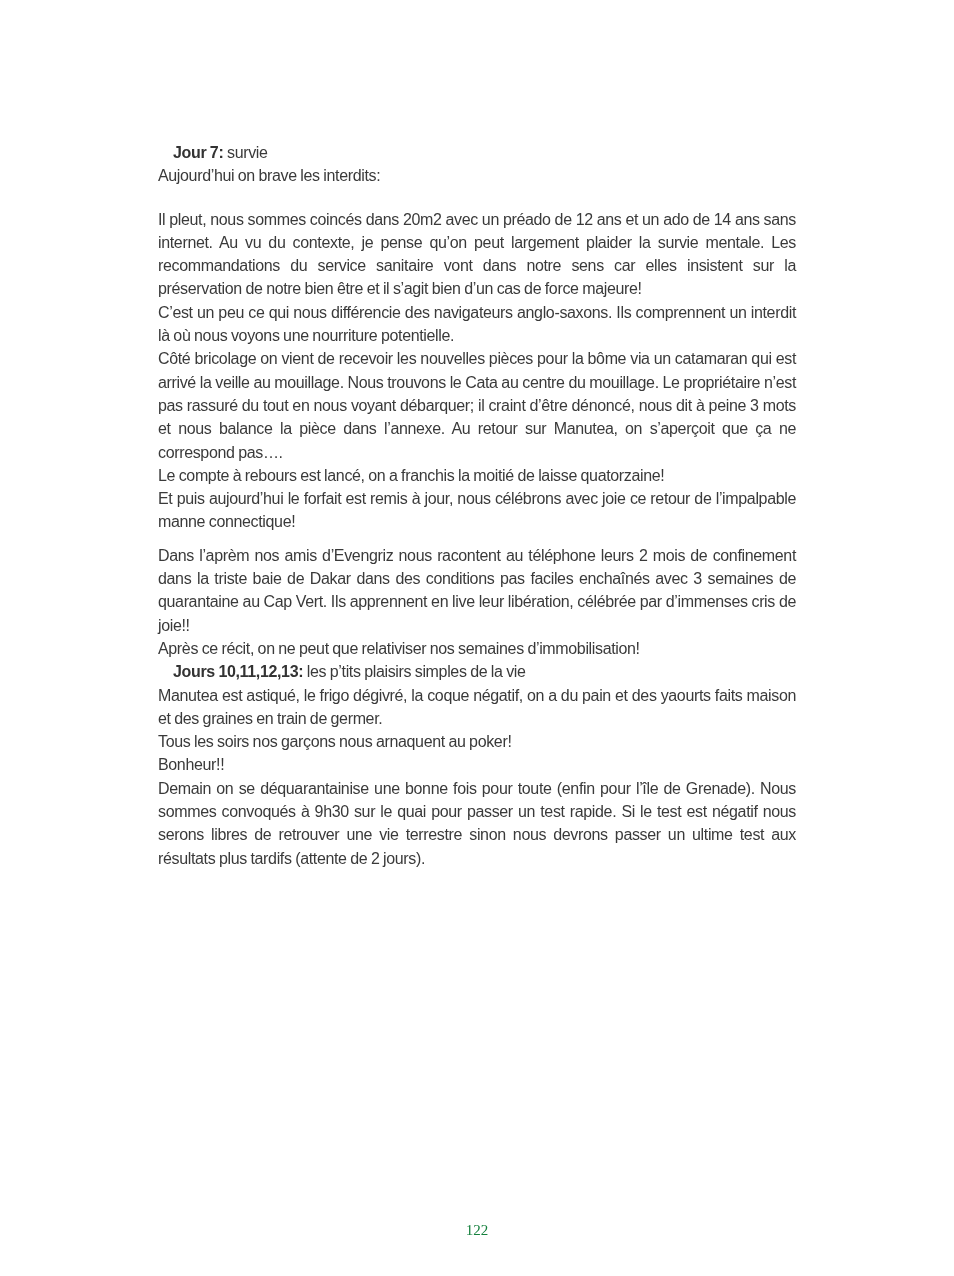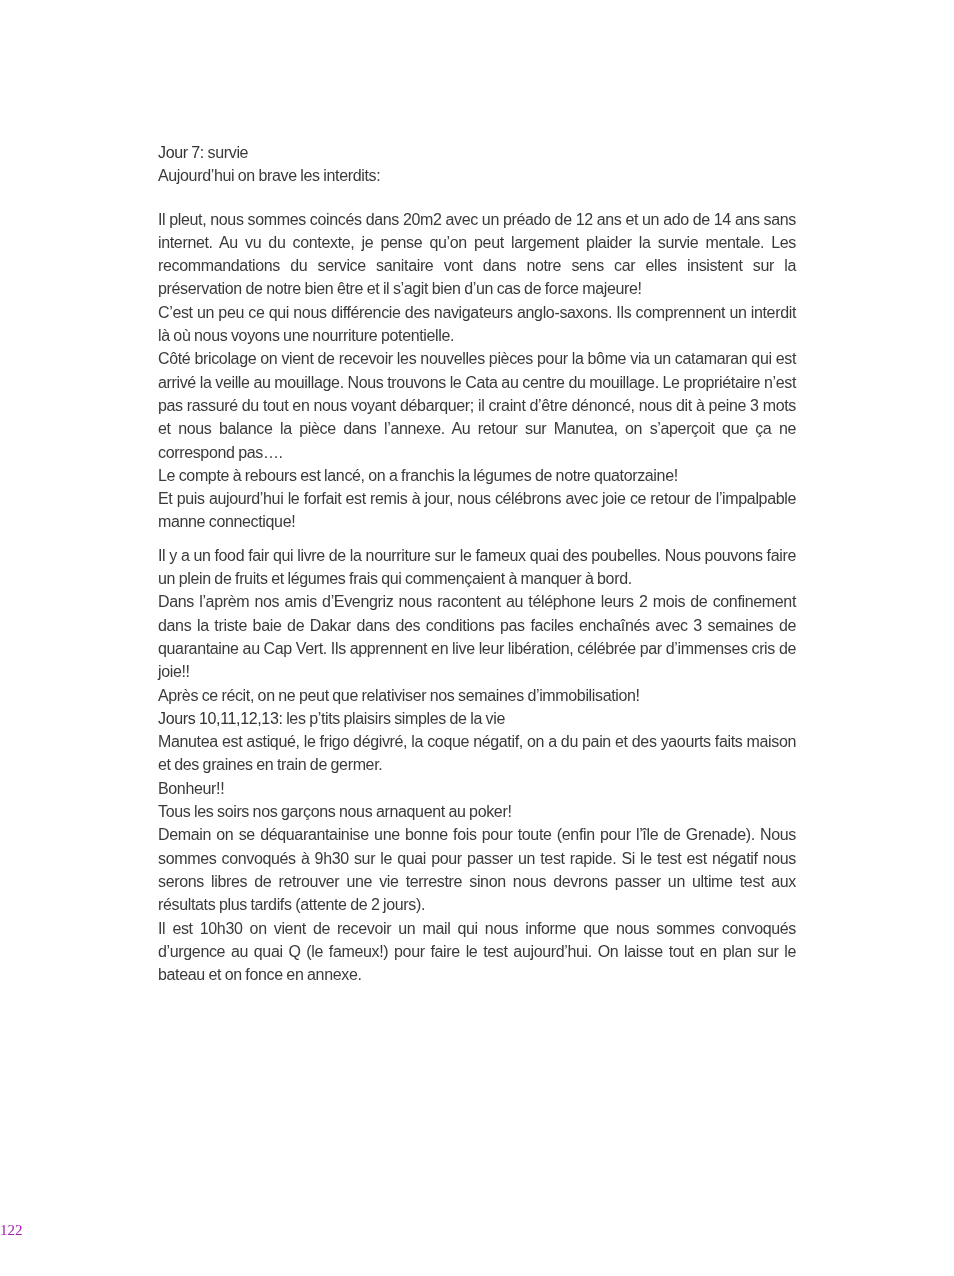--- a/index.html
+++ b/index.html
@@ -12,52 +12,51 @@
     font-family: "Liberation Sans", sans-serif;
     font-size: 16px;
     line-height: 23.3px;
     color: #3a3a3a;
     letter-spacing: -0.35px;
     word-spacing: -0.5px;
   }
   .p { margin: 0; text-align: justify; text-align-last: left; }
   .gap { height: 10px; }
   .italic { font-style: italic; }
-  .b { font-weight: normal; color: #333; }
+  .b { font-weight: bold; color: #333; margin-left: 15px; }
   .page-number {
     position: absolute;
     left: 0; right: 0;
     top: 1222px;
+    text-align: center;
     font-family: "Liberation Serif", serif;
     font-size: 15px;
-    color: #a21caf;
+    color: #15803d;
   }
 </style>
 </head>
 <body>
 
 <div class="page-body">
 
   <p class="p"><span class="b">Jour 7:</span><span> survie</span></p>
   <p class="p">Aujourd’hui on brave les interdits:</p>
   <div class="gap"></div>
   <div class="gap"></div>
   <p class="p">Il pleut, nous sommes coincés dans 20m2 avec un préado de 12 ans et un ado de 14 ans sans internet. Au vu du contexte, je pense qu’on peut largement plaider la survie mentale. Les recommandations du service sanitaire vont dans notre sens car elles insistent sur la préservation de notre bien être et il s’agit bien d’un cas de force majeure!</p>
   <p class="p">C’est un peu ce qui nous différencie des navigateurs anglo-saxons. Ils comprennent un interdit là où nous voyons une nourriture potentielle.</p>
   <p class="p">Côté bricolage on vient de recevoir les nouvelles pièces pour la bôme via un catamaran qui est arrivé la veille au mouillage. Nous trouvons le Cata au centre du mouillage. Le propriétaire n’est pas rassuré du tout en nous voyant débarquer; il craint d’être dénoncé, nous dit à peine 3 mots et nous balance la pièce dans l’annexe. Au retour sur Manutea, on s’aperçoit que ça ne correspond pas….</p>
 
-  <p class="p">Le compte à rebours est lancé, on a franchis la légumes de notre quatorzaine!</p>
+  <p class="p">Le compte à rebours est lancé, on a franchis la moitié de laisse quatorzaine!</p>
   <p class="p">Et puis aujourd’hui le forfait est remis à jour, nous célébrons avec joie ce retour de l’impalpable manne connectique!</p>
   <div class="gap"></div>
 
-  <p class="p">Il y a un food fair qui livre de la nourriture sur le fameux quai des poubelles. Nous pouvons faire un plein de fruits et légumes frais qui commençaient à manquer à bord.</p>
   <p class="p">Dans l’aprèm nos amis d’Evengriz nous racontent au téléphone leurs 2 mois de confinement dans la triste baie de Dakar dans des conditions pas faciles enchaînés avec 3 semaines de quarantaine au Cap Vert. Ils apprennent en live leur libération, célébrée par d’immenses cris de joie!!</p>
   <p class="p">Après ce récit, on ne peut que relativiser nos semaines d’immobilisation!</p>
 
   <p class="p"><span class="b">Jours 10,11,12,13:</span><span> les p’tits plaisirs simples de la vie</span></p>
   <p class="p">Manutea est astiqué, le frigo dégivré, la coque négatif, on a du pain et des yaourts faits maison et des graines en train de germer.</p>
+  <p class="p">Tous les soirs nos garçons nous arnaquent au poker!</p>
   <p class="p">Bonheur!!</p>
-  <p class="p">Tous les soirs nos garçons nous arnaquent au poker!</p>
   <p class="p">Demain on se déquarantainise une bonne fois pour toute (enfin pour l’île de Grenade). Nous sommes convoqués à 9h30 sur le quai pour passer un test rapide. Si le test est négatif nous serons libres de retrouver une vie terrestre sinon nous devrons passer un ultime test aux résultats plus tardifs (attente de 2 jours).</p>
-  <p class="p">Il est 10h30 on vient de recevoir un mail qui nous informe que nous sommes convoqués d’urgence au quai Q (le fameux!) pour faire le test aujourd’hui. On laisse tout en plan sur le bateau et on fonce en annexe.</p>
 </div>
 
 <div class="page-number">122</div>
 
 </body></html>

